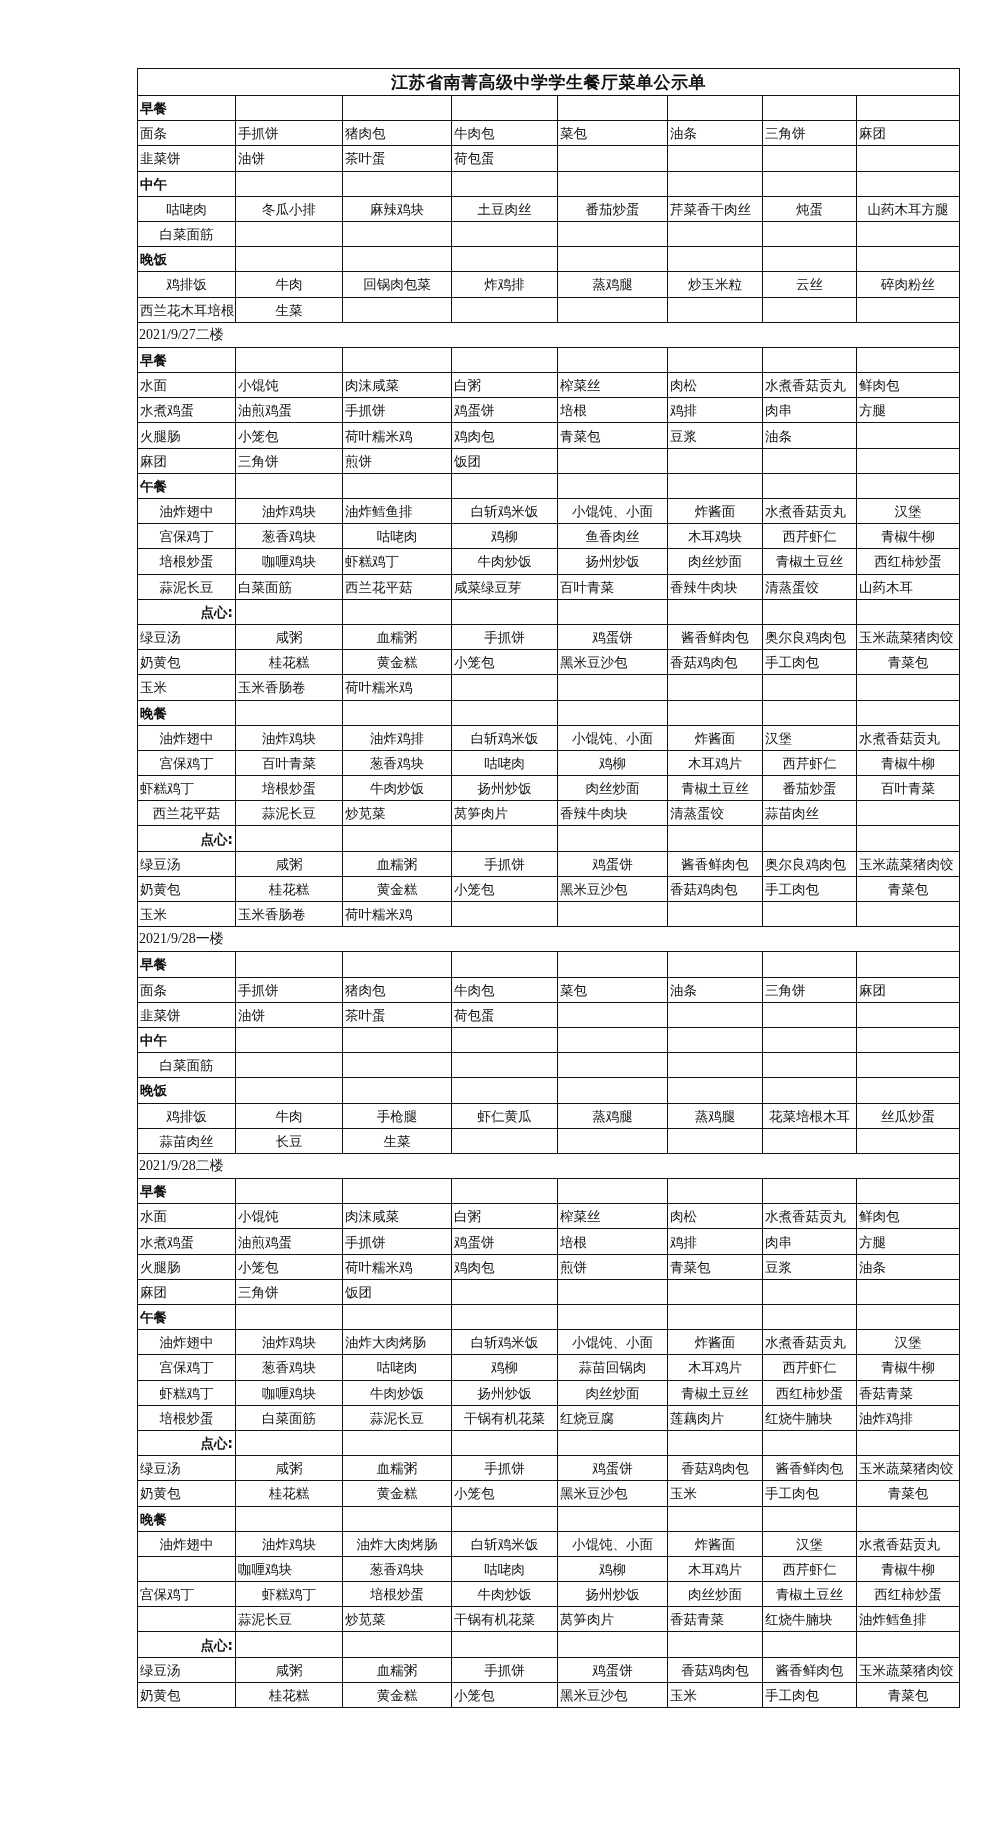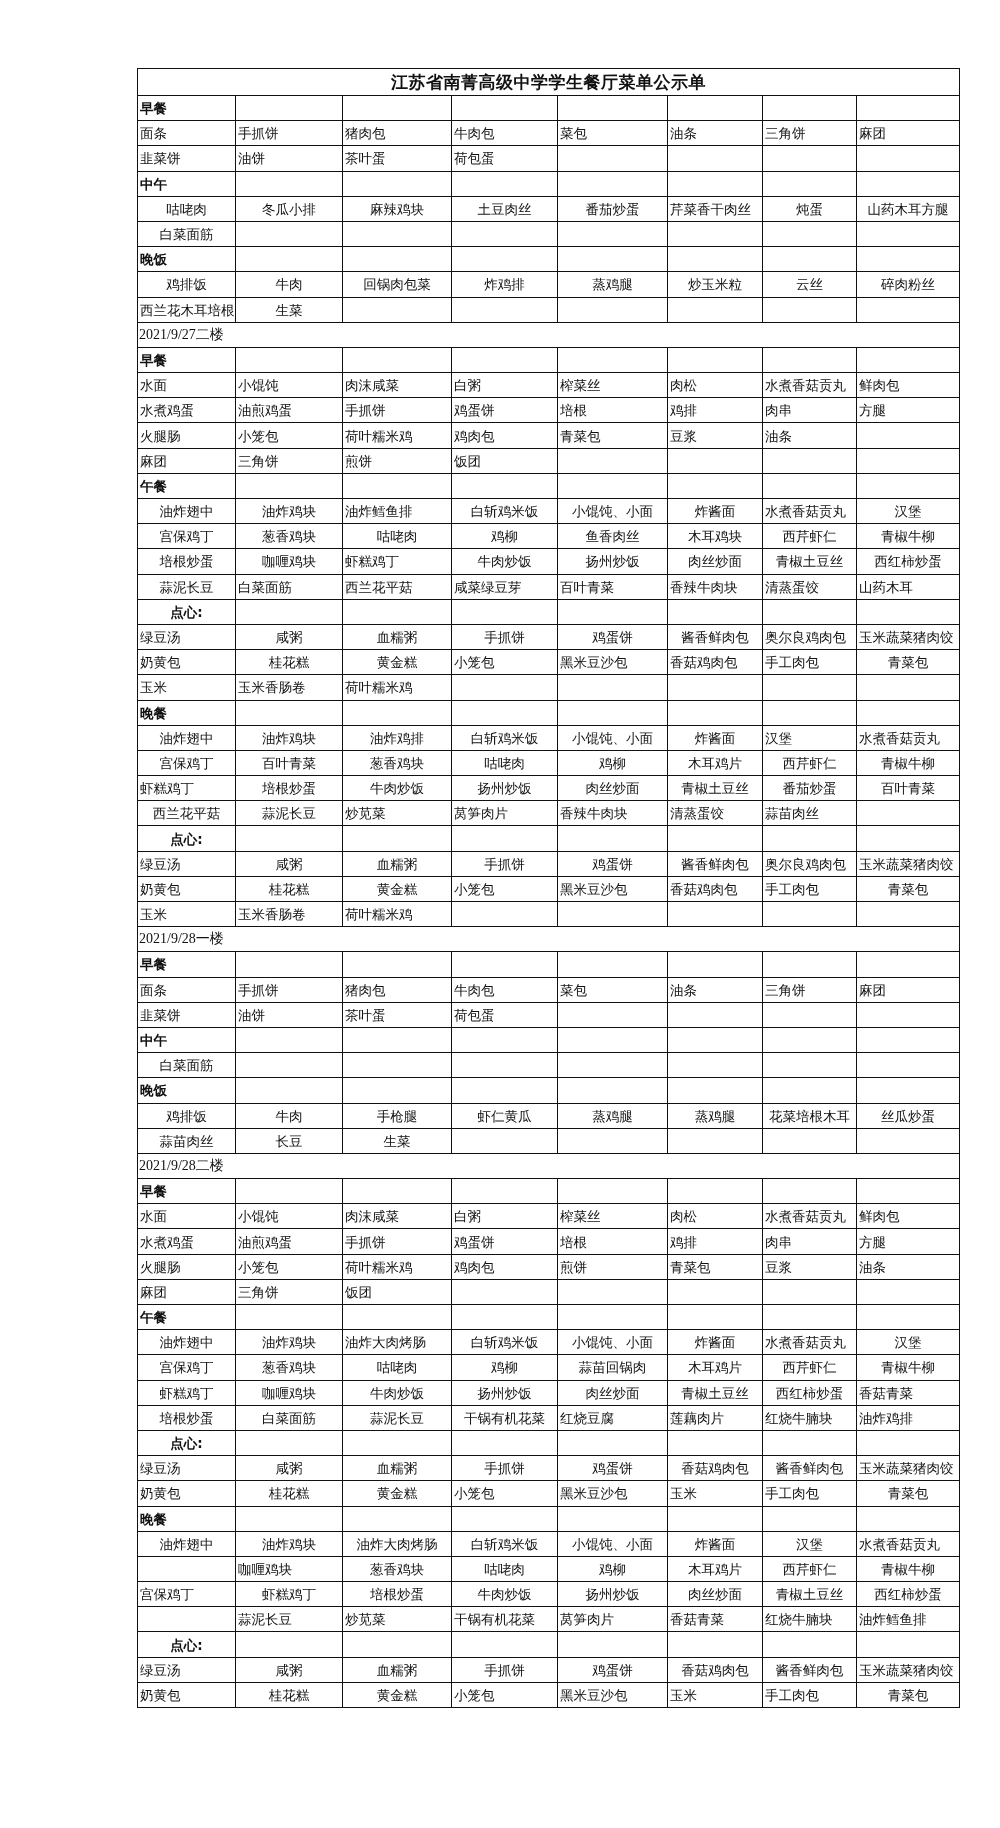--- a/index.html
+++ b/index.html
@@ -2,21 +2,21 @@
 <html><head>
 <meta charset="utf-8">
 <style>
   html, body { margin: 0; padding: 0; background: #ffffff; }
   body { width: 1000px; height: 1828px; position: relative; font-family: "DejaVu Sans", "Liberation Sans", sans-serif; color: #111; }
   #menu { position: absolute; left: 105px; top: 68px; width: 822px; border-collapse: collapse; table-layout: fixed; margin-left: 32px; }
   #menu td { border: 1.5px solid #111; height: 24.2px; padding: 0 2px; font-size: 13.5px; line-height: 14px; white-space: nowrap; overflow: visible; }
   #menu td.title { height: 26px; text-align: center; font-weight: bold; font-size: 17px; letter-spacing: 0.5px; }
   #menu td.date { font-family: "Liberation Serif", "DejaVu Serif", serif; font-size: 14px; padding-left: 1px; }
   #menu td.meal { font-weight: bold; }
-  #menu td.snack { font-weight: bold; text-align: center; }
+  #menu td.snack { font-weight: bold; text-align: right; }
   #menu td.L { text-align: left; }
   #menu td.C { text-align: center; }
 </style>
 </head>
 <body>
 
 <table id="menu">
   <colgroup>
     <col style="width:98px">
       <col style="width:107px">

